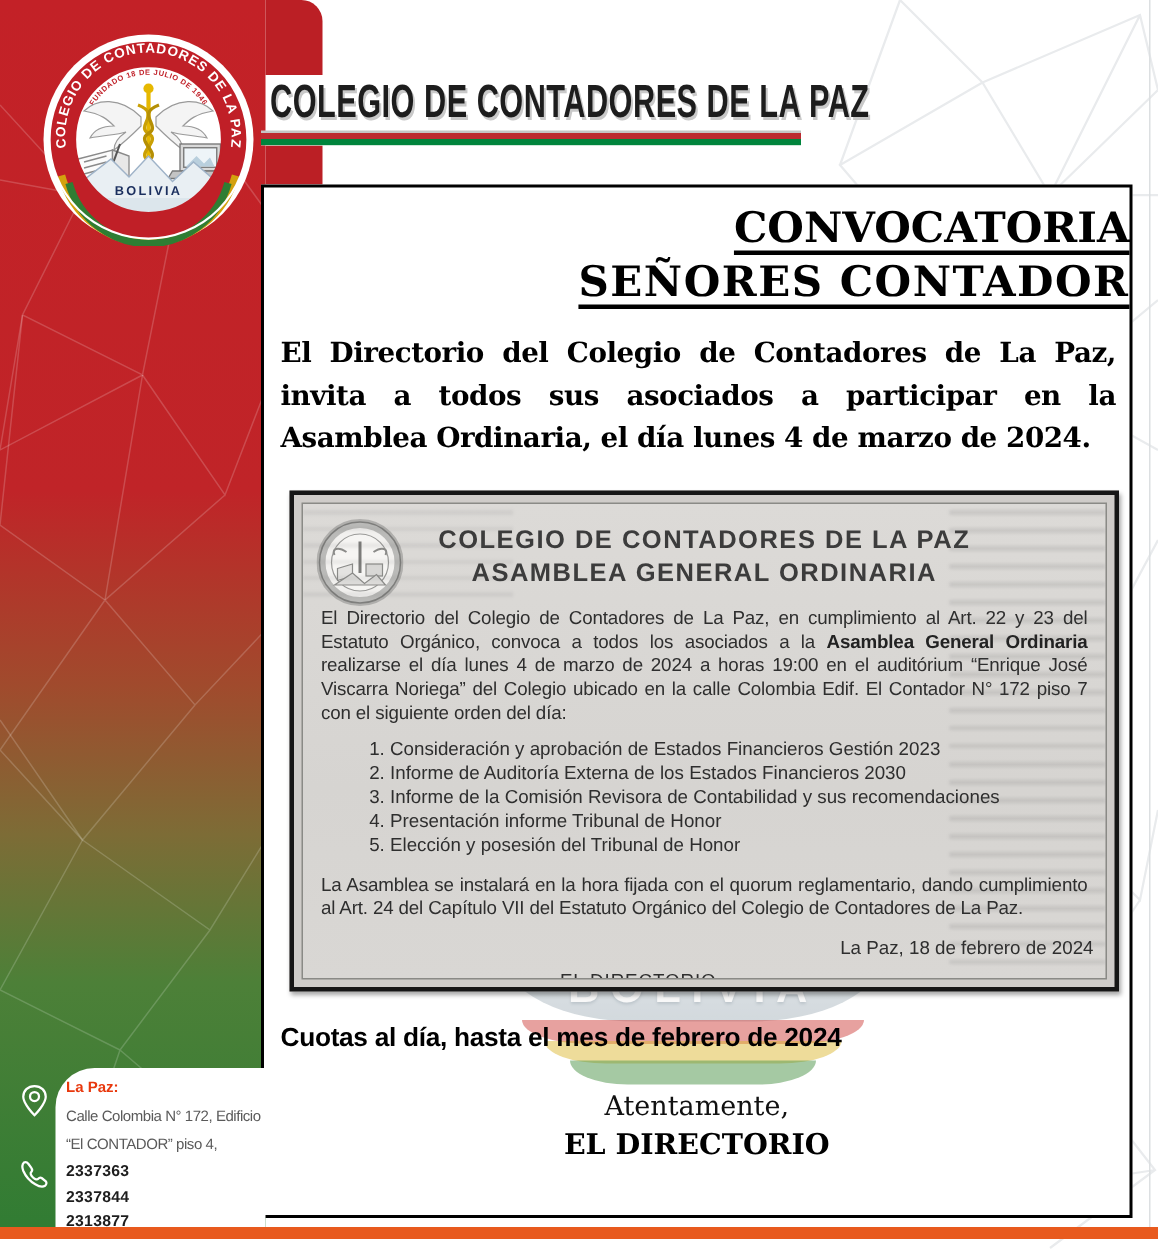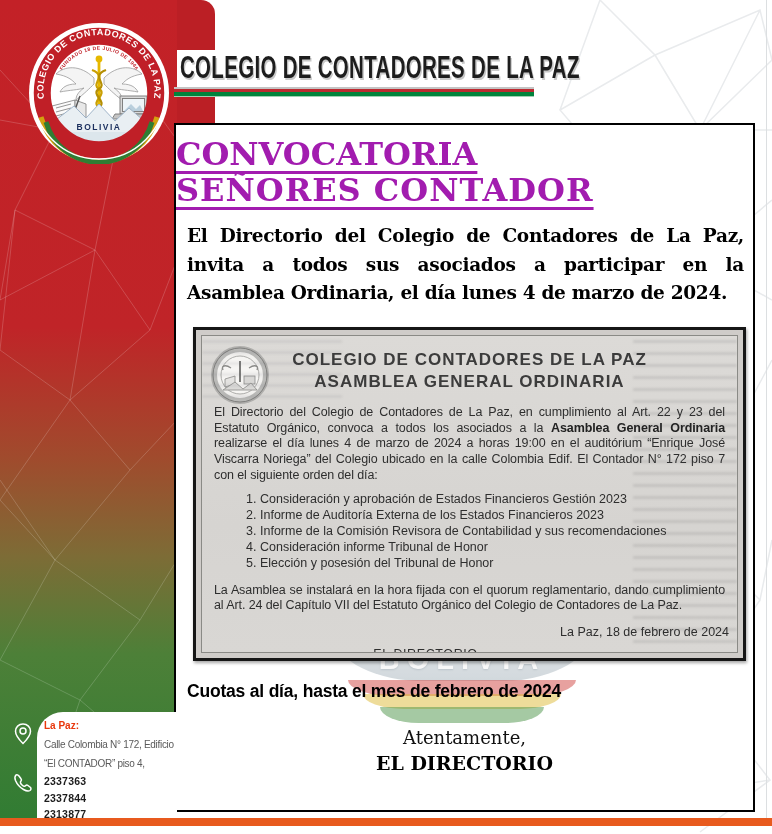--- a/index.html
+++ b/index.html
@@ -38,23 +38,23 @@
   #header-stripe {
     position:absolute; left:174px; top:87px; width:360px; height:10px; z-index:2;
     background:linear-gradient(180deg,#c4c4c4 0 16%,#bc2a30 16% 55%,#00843c 55% 94%,#9fd0b4 94% 100%);
   }
   
   #main-box {
     position:absolute; left:174px; top:123px; width:581px; height:689px; z-index:2;
     background:#fff; border:2px solid #000;
   }
   .doc-title {
-    position:absolute; left:0; width:100%; text-align:left;
+    position:absolute; left:0; width:100%; text-align:right;
     font-family:"DejaVu Serif","Liberation Serif",serif; font-weight:bold;
-    font-size:32px; color:#a21caf;
+    font-size:28px; color:#000000;
   }
   .doc-title span { text-decoration:underline; text-decoration-thickness:3px; text-underline-offset:6px; }
   #title-1 { top:10px; }
   #title-2 { top:46px; letter-spacing:1px; }
   #intro-para {
     position:absolute; left:11px; top:97px; width:557px;
     font-family:"DejaVu Serif","Liberation Serif",serif; font-weight:bold;
     font-size:18.5px; line-height:1.55; letter-spacing:-0.3px;
     color:#000; text-align:justify;
   }
@@ -256,23 +256,23 @@
           <rect x="33" y="30" width="11" height="8" fill="#d8d7d5" stroke="#8b8b89" stroke-width="0.8"></rect>
           <path d="M12,44 L24,36 L32,43 L40,37 L46,44 Z" fill="#dcdbd9" stroke="#8b8b89" stroke-width="0.8"></path>
         </svg>
         <div class="clip-header">
           <div>COLEGIO DE CONTADORES DE LA PAZ</div>
           <div>ASAMBLEA GENERAL ORDINARIA</div>
         </div>
         <p class="clip-body"><span>El Directorio del Colegio de Contadores de La Paz, en cumplimiento al Art. 22 y 23 del Estatuto Orgánico, convoca a todos los asociados a la </span><b>Asamblea General Ordinaria</b><span> realizarse el día lunes 4 de marzo de 2024 a horas 19:00 en el auditórium “Enrique José Viscarra Noriega” del Colegio ubicado en la calle Colombia Edif. El Contador N° 172 piso 7 con el siguiente orden del día:</span></p>
         <ol id="clip-agenda">
           <li>Consideración y aprobación de Estados Financieros Gestión 2023</li>
-          <li>Informe de Auditoría Externa de los Estados Financieros 2023</li>
+          <li>Informe de Auditoría Externa de los Estados Financieros 2030</li>
           <li>Informe de la Comisión Revisora de Contabilidad y sus recomendaciones</li>
-          <li>Consideración informe Tribunal de Honor</li>
+          <li>Presentación informe Tribunal de Honor</li>
           <li>Elección y posesión del Tribunal de Honor</li>
         </ol>
         <p class="clip-body" id="clip-closing">La Asamblea se instalará en la hora fijada con el quorum reglamentario, dando cumplimiento al Art. 24 del Capítulo VII del Estatuto Orgánico del Colegio de Contadores de La Paz.</p>
         <div id="clip-dateline">La Paz, 18 de febrero de 2024</div>
         <div id="clip-signature">EL DIRECTORIO</div>
       </div>
     </div>
 
     <div id="dues-note">Cuotas al día, hasta el mes de febrero de 2024</div>
     <div id="closing-salutation">Atentamente,</div>

